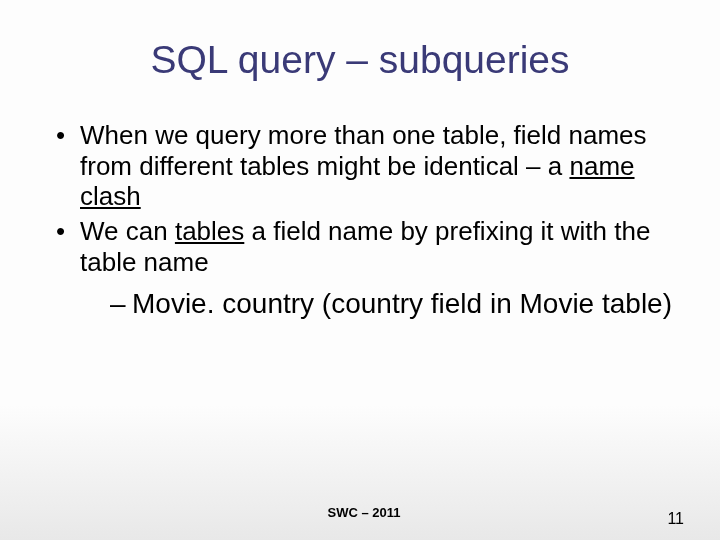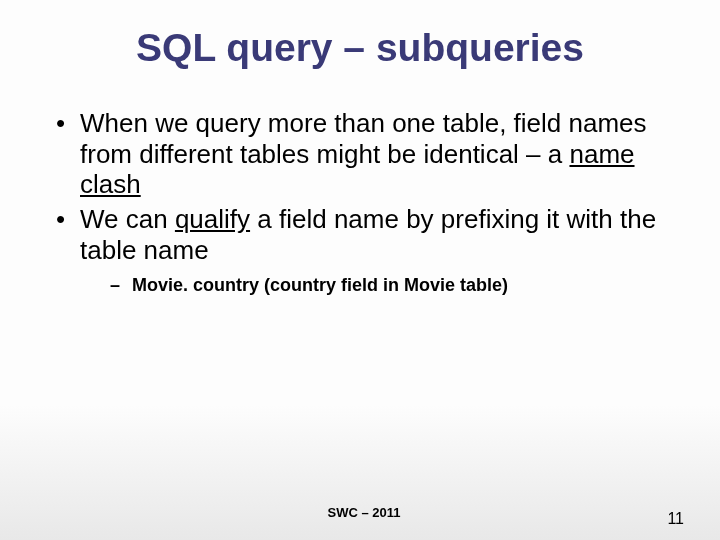--- a/index.html
+++ b/index.html
@@ -7,22 +7,22 @@
   body {
     font-family: Arial, Helvetica, sans-serif;
     background: linear-gradient(to bottom, #fdfdfd 0%, #fdfdfd 75%, #e8e8e8 100%);
     position: relative;
     color: #000;
   }
   .title {
     text-align: center;
     font-size: 39px;
     color: #3a3a77;
-    padding-top: 26px;
-    font-weight: 700;
+    padding-top: 38px;
+    font-weight: 400;
     letter-spacing: 0px;
   }
   .content {
     padding: 38px 35px 0 54px;
   }
   .bullet-list {
     list-style: none;
   }
   .bullet-list > li {
     position: relative;
@@ -39,24 +39,23 @@
     font-size: 26px;
   }
   .sub-list {
     list-style: none;
     margin-top: 10px;
     margin-left: 30px;
   }
   .sub-list > li {
     position: relative;
     padding-left: 22px;
-    font-size: 18px;
+    font-size: 28px;
     line-height: 1.22;
     margin-bottom: 2px;
-    font-weight: bold;
   }
   .sub-list > li::before {
     content: "–";
     position: absolute;
     left: 0;
     top: 0;
   }
   .underline { text-decoration: underline; }
   .footer-center {
     position: absolute;
@@ -78,21 +77,21 @@
 <body>
 
 <h1 class="title">SQL query – subqueries</h1>
 
 <div class="content">
   <ul class="bullet-list">
     <li>
       <span>When we query more than one table, field names from different tables might be identical – a </span><span class="underline">name clash</span>
     </li>
     <li>
-      <span>We can </span><span class="underline">qualify</span><span> a field name by prefixing it with the table name</span>
+      <span>We can </span><span class="underline">tables</span><span> a field name by prefixing it with the table name</span>
       <ul class="sub-list">
         <li>Movie. country (country field in Movie table)</li>
       </ul>
     </li>
   </ul>
 </div>
 
 <div class="footer-center">SWC – 2011</div>
 <div class="page-num">11</div>
 

